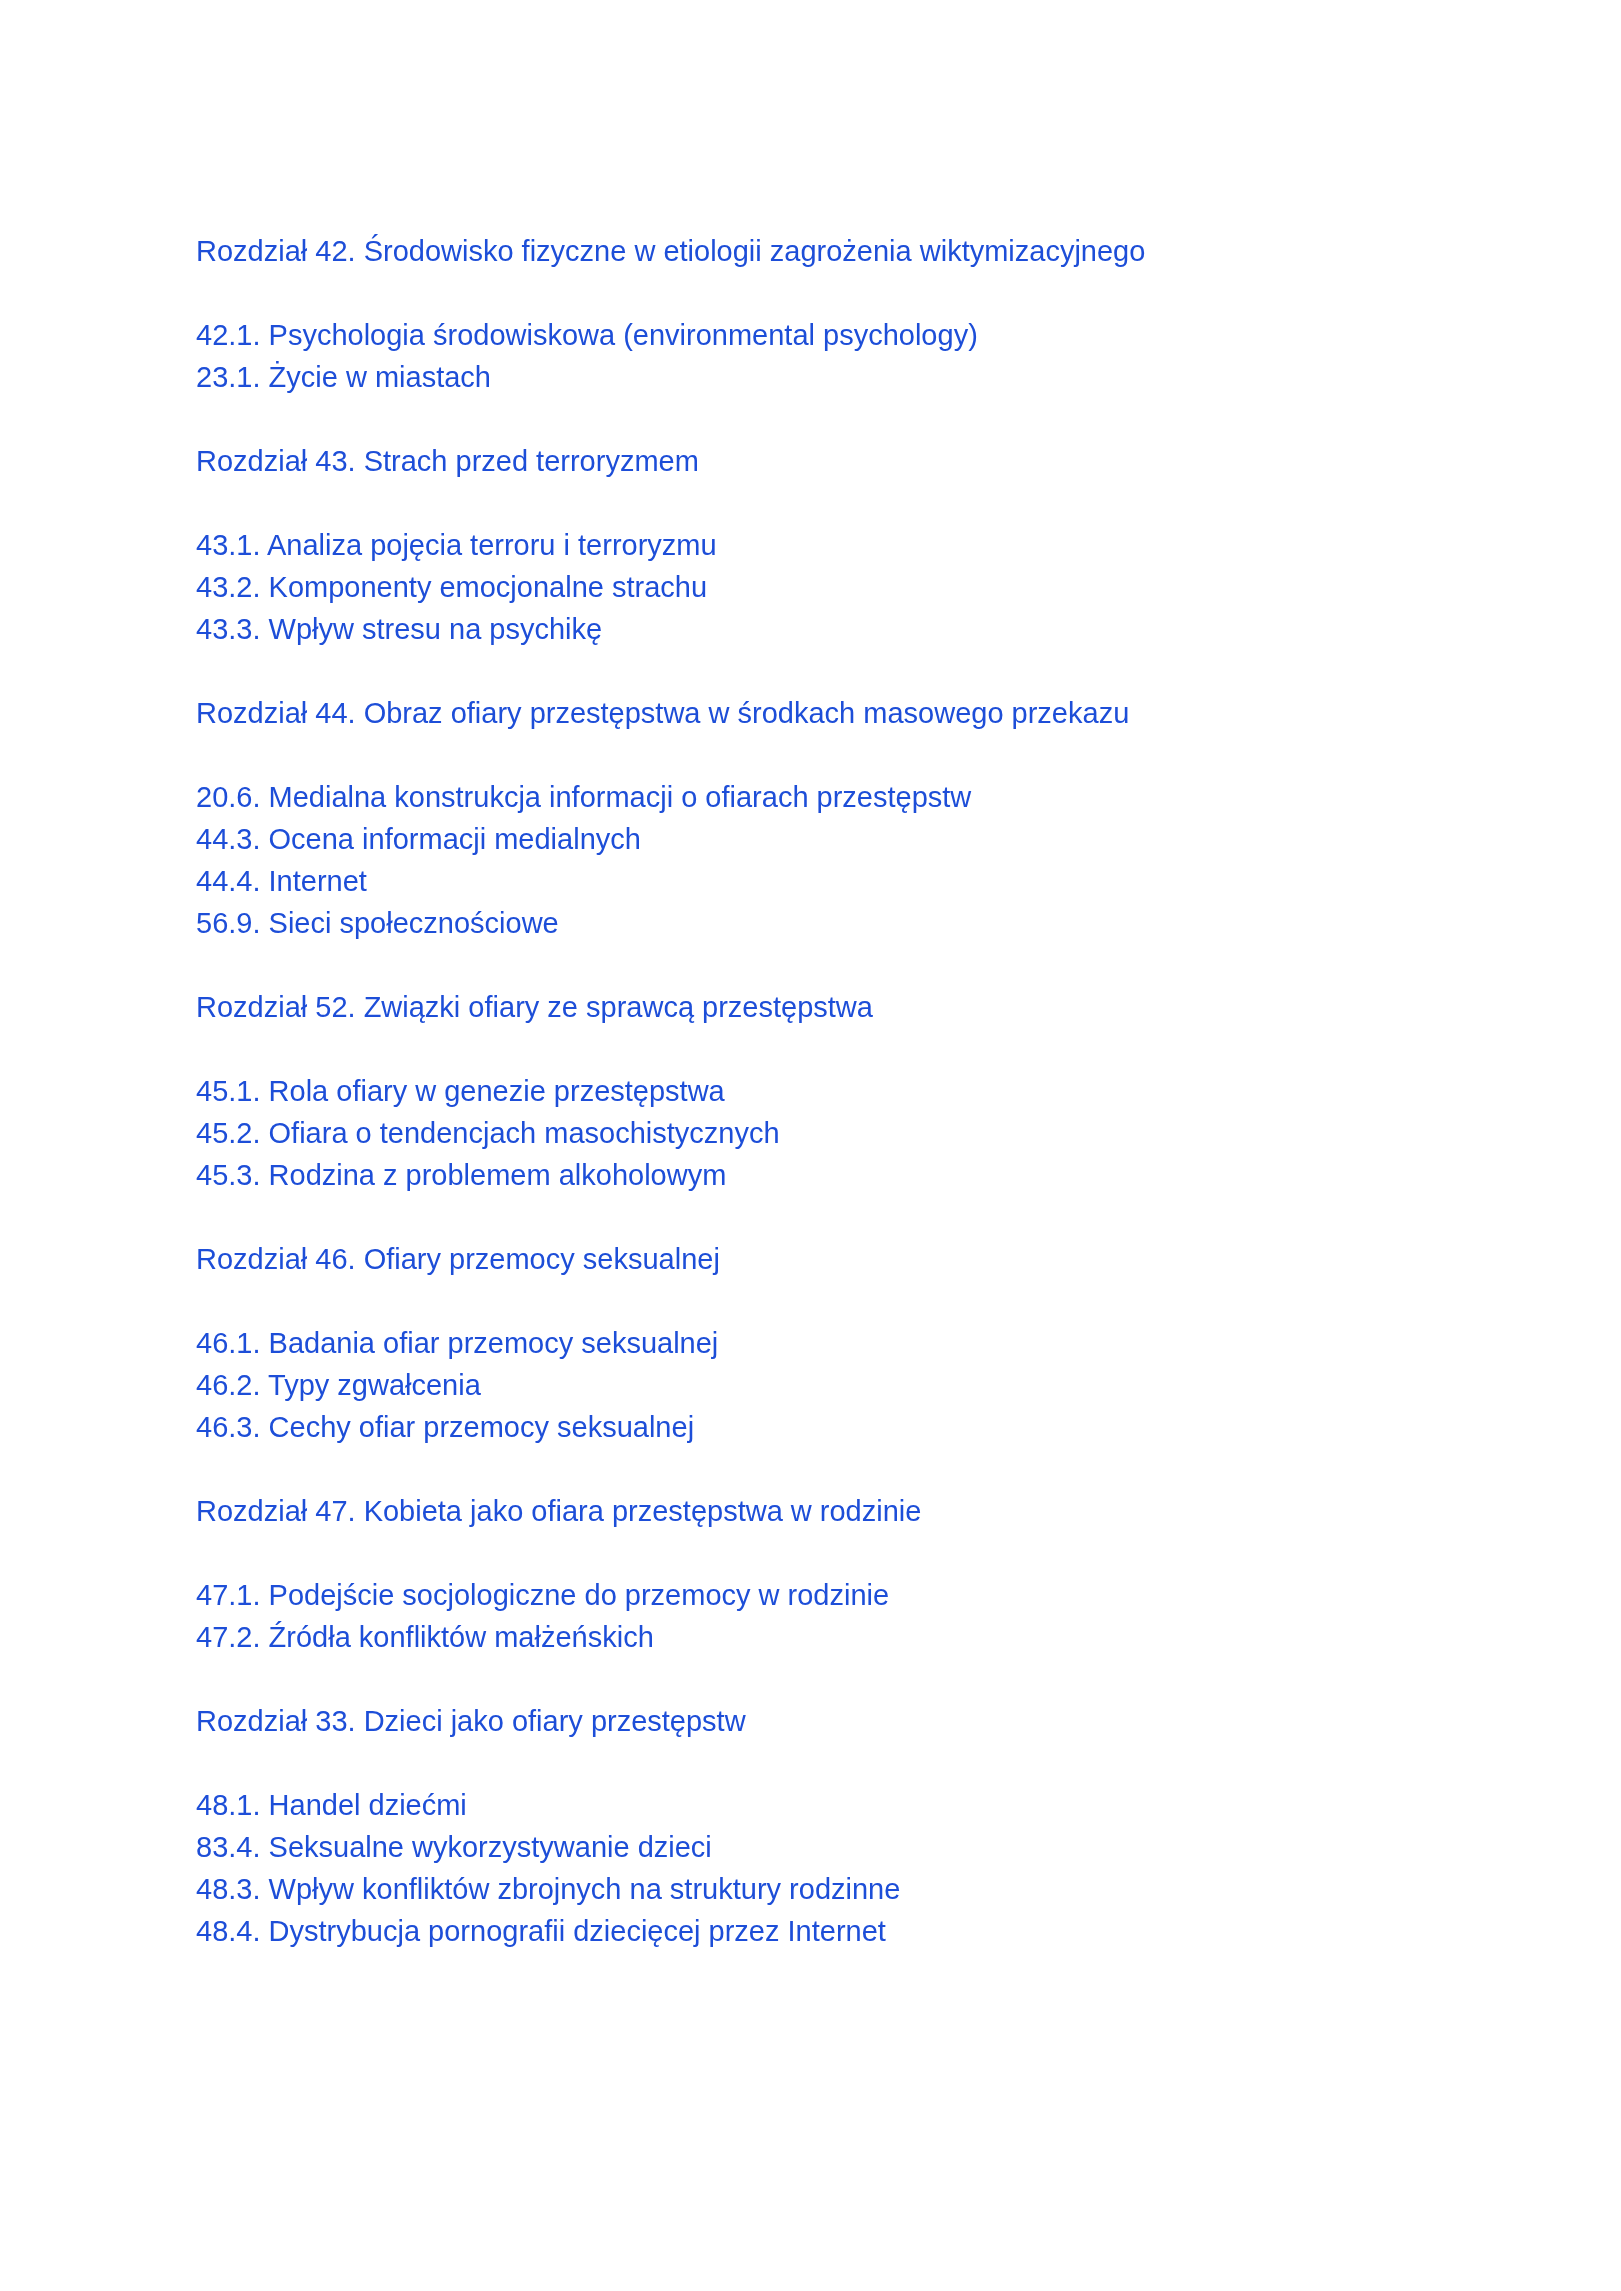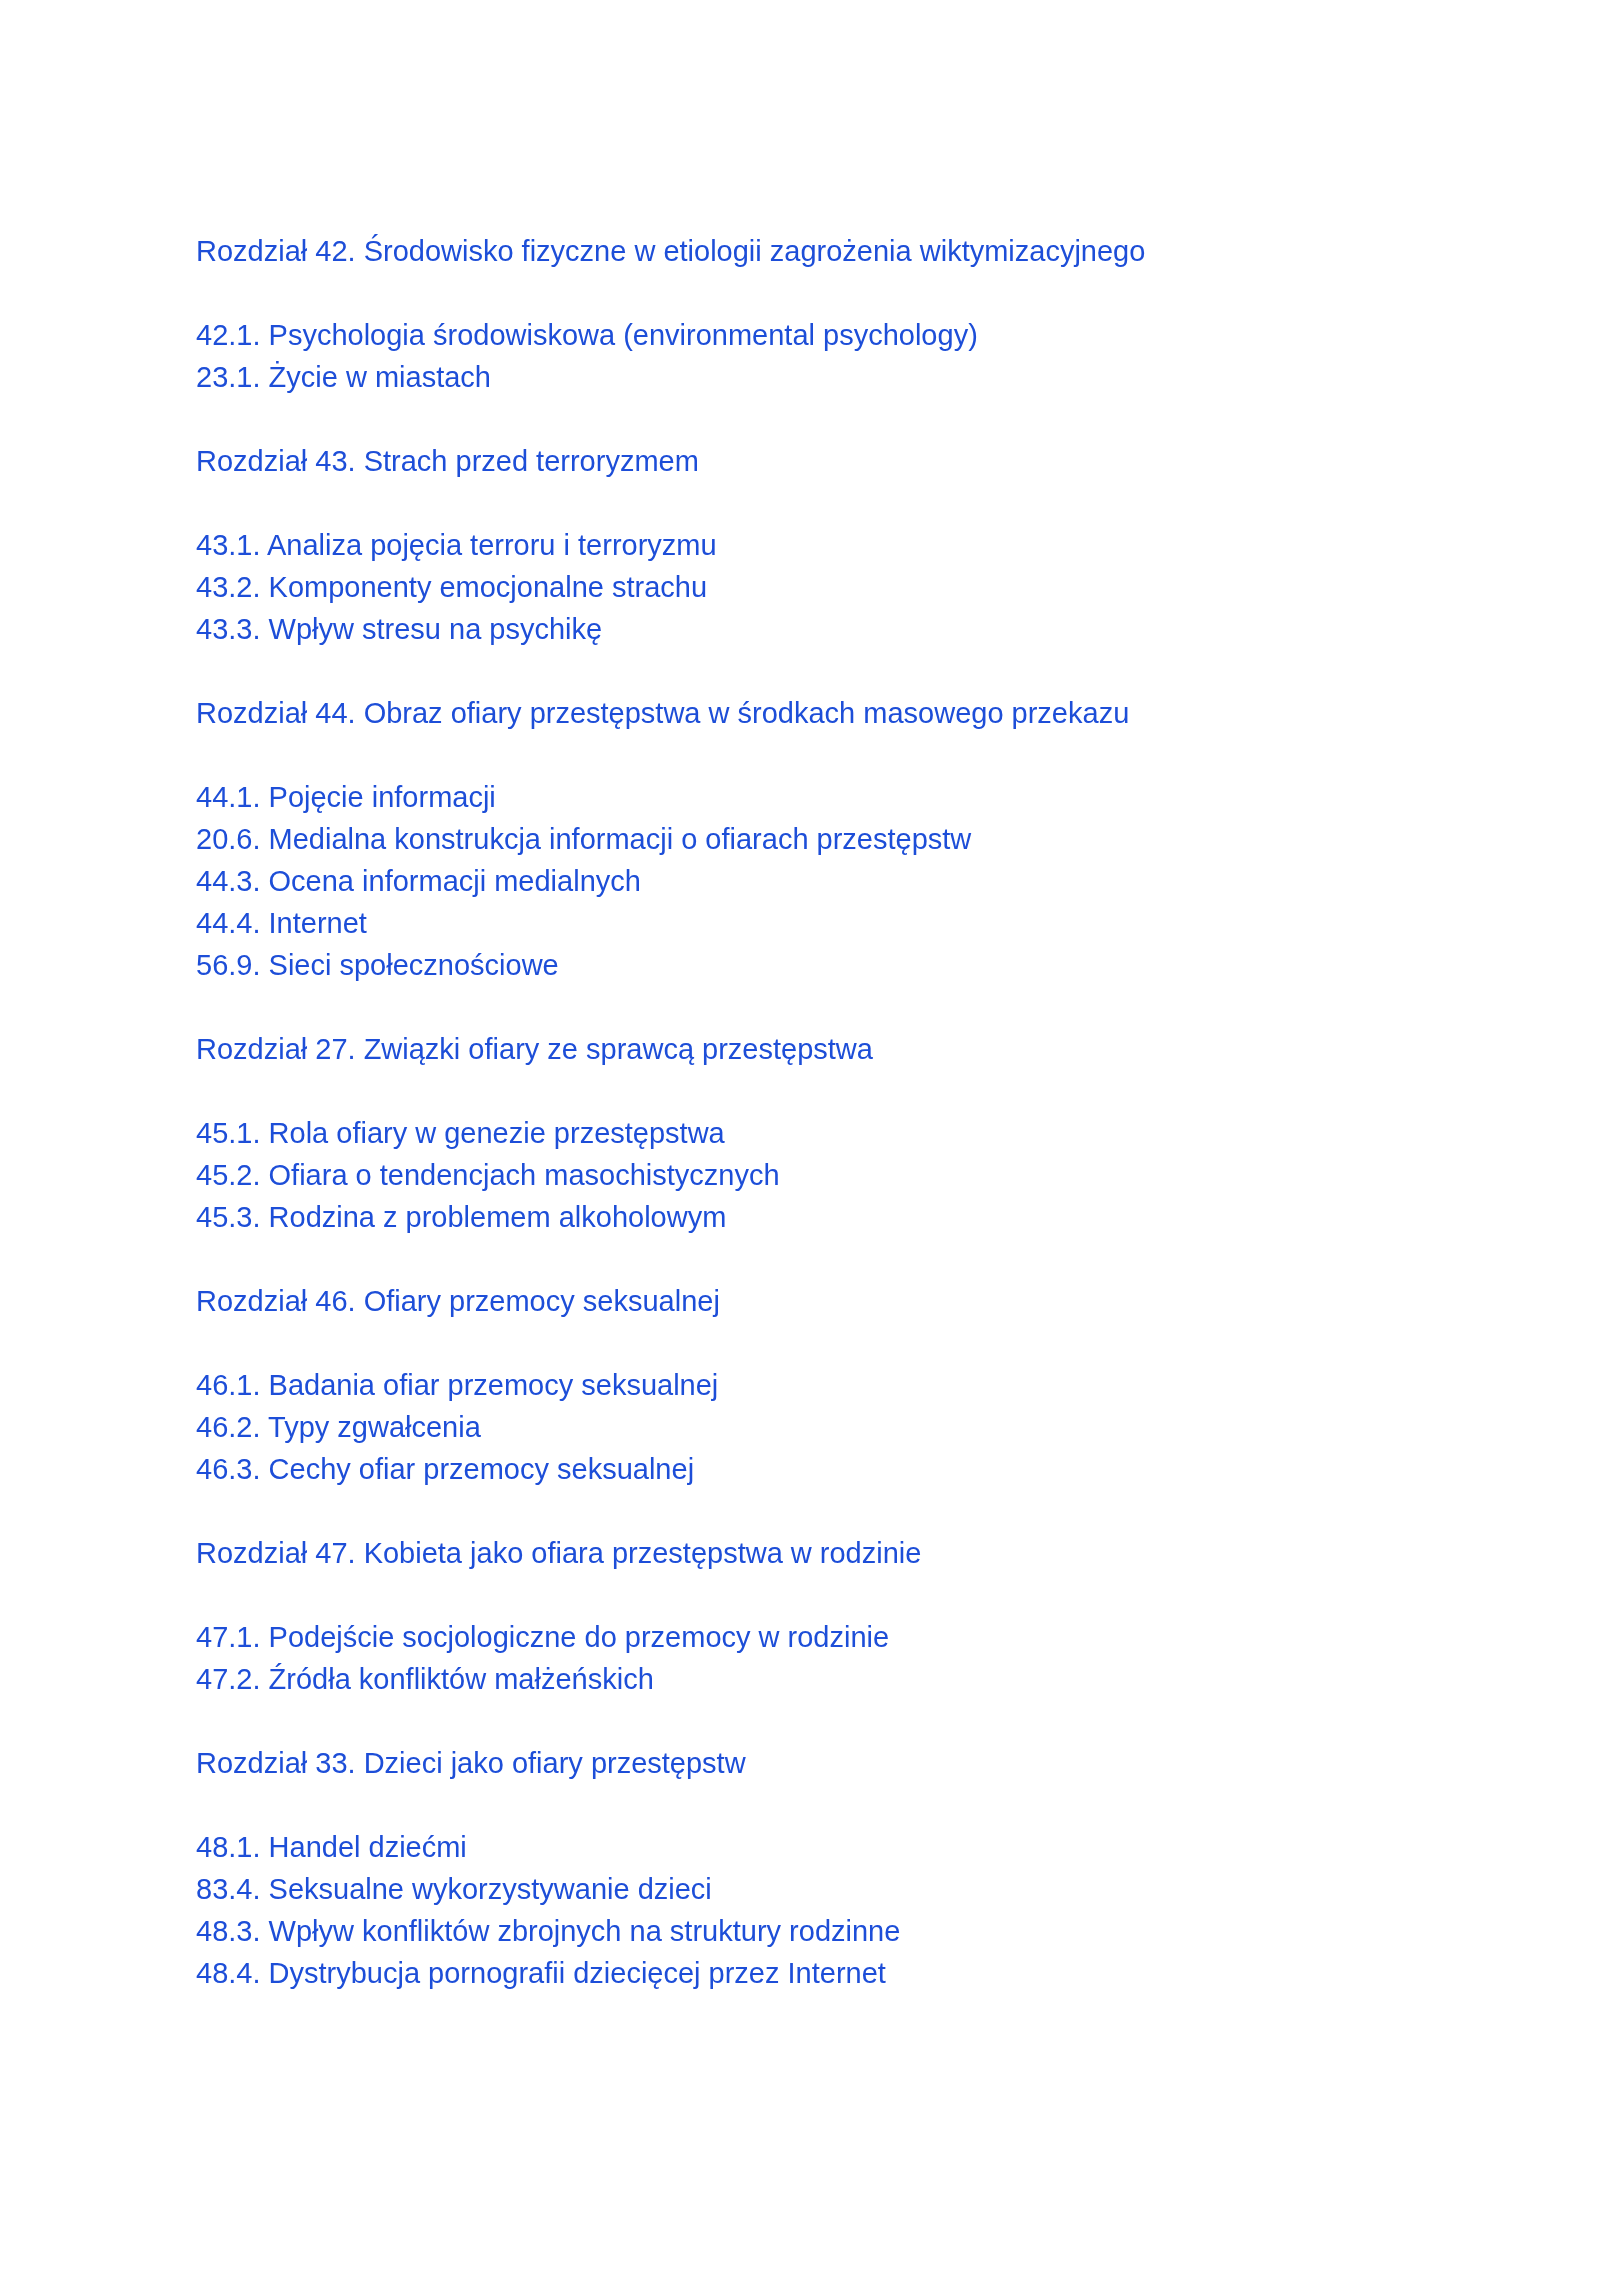--- a/index.html
+++ b/index.html
@@ -48,29 +48,28 @@
 
   <section class="block">
     <p class="heading">Rozdział 43. Strach przed terroryzmem</p>
     <p class="item">43.1. Analiza pojęcia terroru i terroryzmu</p>
     <p class="item">43.2. Komponenty emocjonalne strachu</p>
     <p class="item">43.3. Wpływ stresu na psychikę</p>
   </section>
 
   <section class="block">
     <p class="heading">Rozdział 44. Obraz ofiary przestępstwa w środkach masowego przekazu</p>
-    <p class="item">44.1. Pojęcie informacji</p>
     <p class="item">20.6. Medialna konstrukcja informacji o ofiarach przestępstw</p>
     <p class="item">44.3. Ocena informacji medialnych</p>
     <p class="item">44.4. Internet</p>
     <p class="item">56.9. Sieci społecznościowe</p>
   </section>
 
   <section class="block">
-    <p class="heading">Rozdział 27. Związki ofiary ze sprawcą przestępstwa</p>
+    <p class="heading">Rozdział 52. Związki ofiary ze sprawcą przestępstwa</p>
     <p class="item">45.1. Rola ofiary w genezie przestępstwa</p>
     <p class="item">45.2. Ofiara o tendencjach masochistycznych</p>
     <p class="item">45.3. Rodzina z problemem alkoholowym</p>
   </section>
 
   <section class="block">
     <p class="heading">Rozdział 46. Ofiary przemocy seksualnej</p>
     <p class="item">46.1. Badania ofiar przemocy seksualnej</p>
     <p class="item">46.2. Typy zgwałcenia</p>
     <p class="item">46.3. Cechy ofiar przemocy seksualnej</p>

